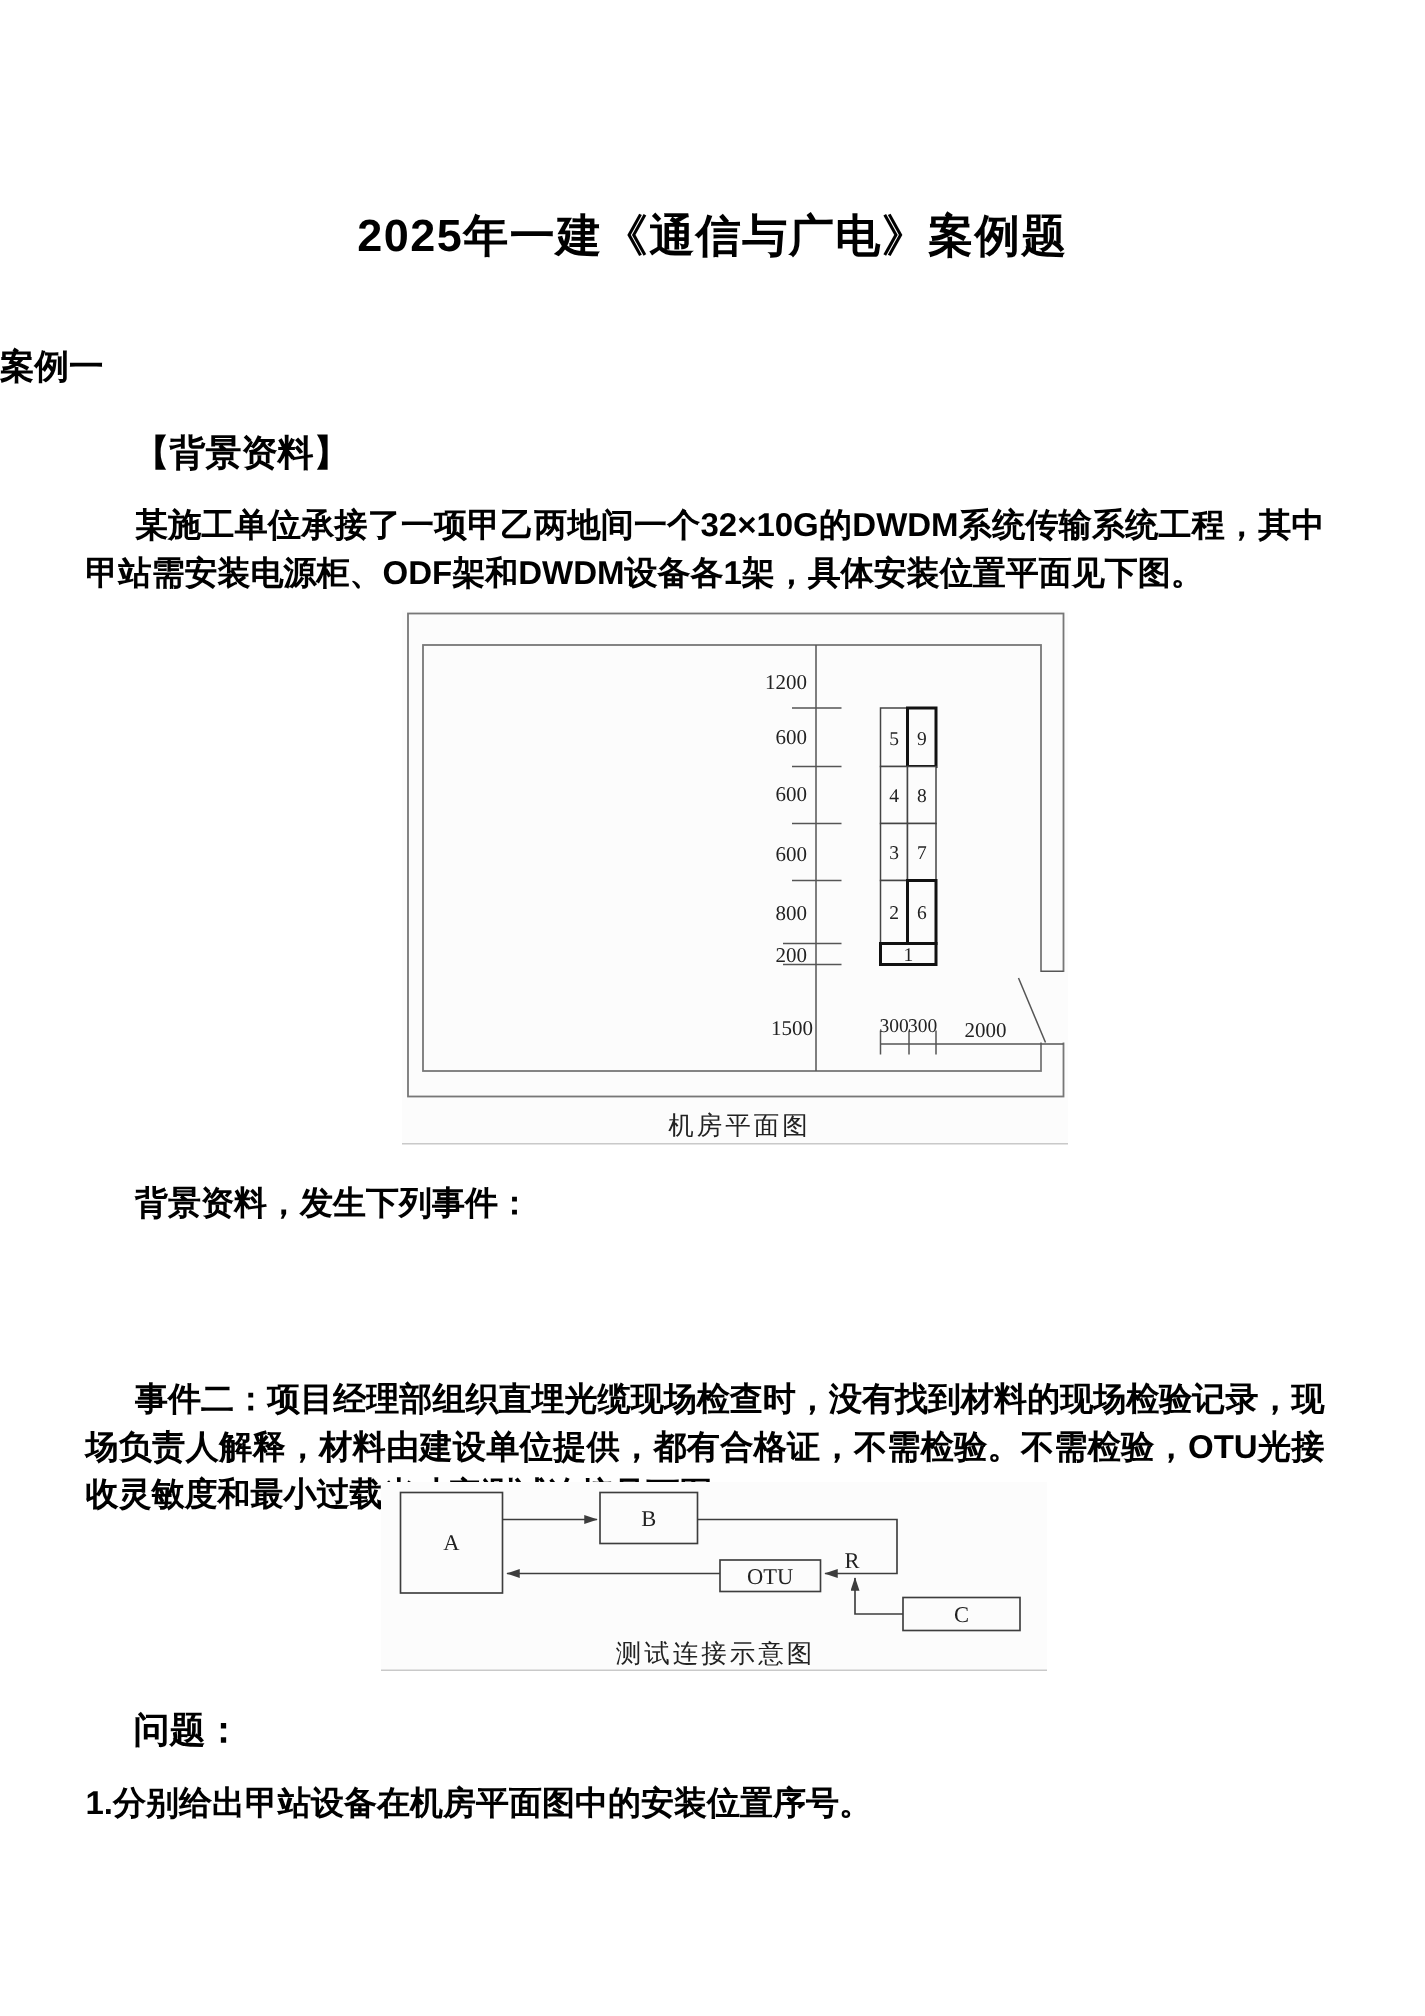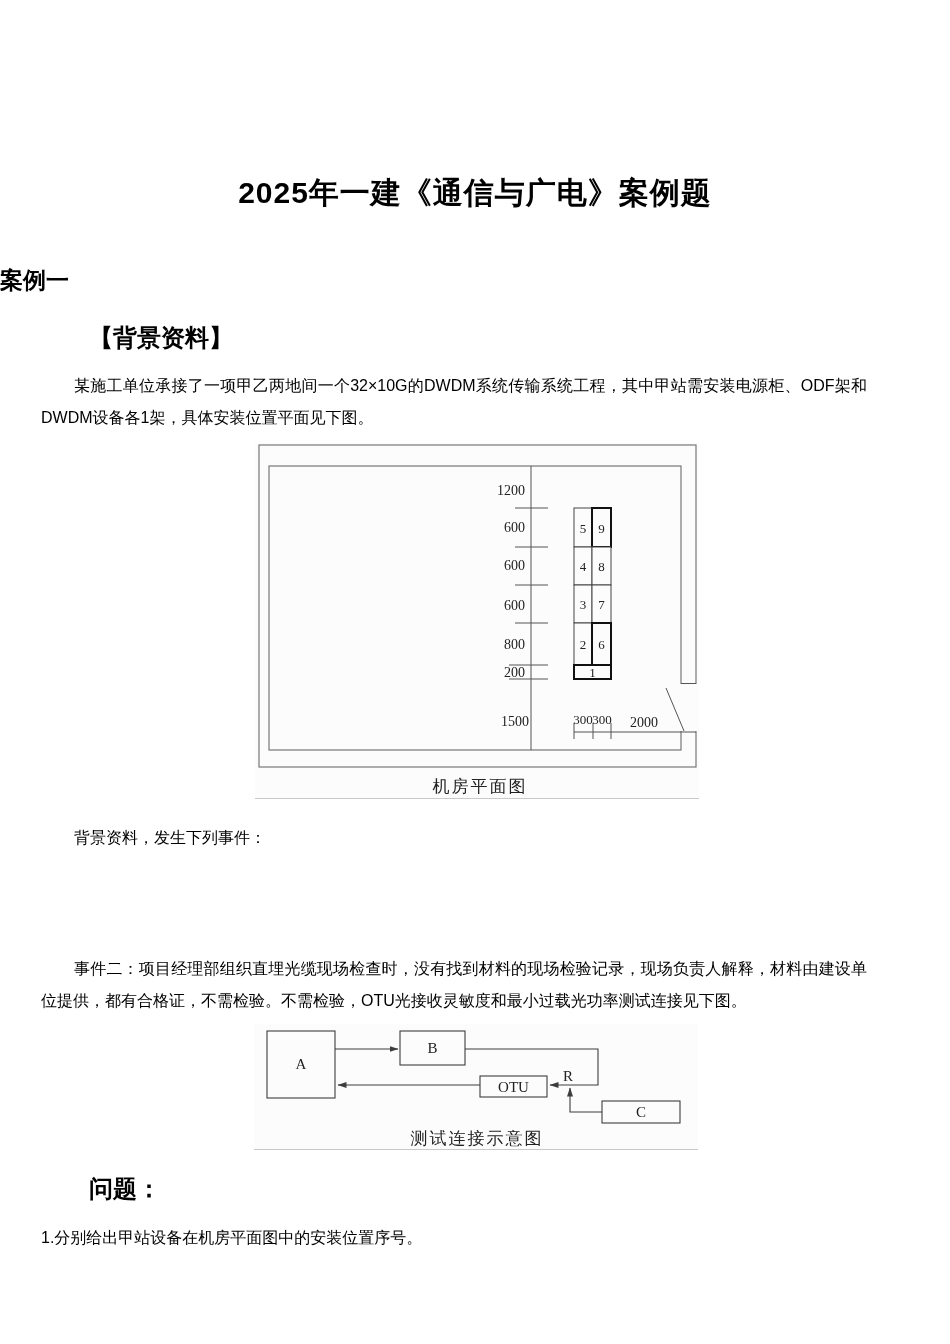--- a/index.html
+++ b/index.html
@@ -1,29 +1,28 @@
 <!DOCTYPE html>
 <html><head>
 <meta charset="utf-8">
 <style>
   html,body { margin:0; padding:0; background:#ffffff; }
   .page {
     position:relative; width:950px; height:1272px; background:#ffffff;
     font-family:"Liberation Sans","DejaVu Sans",sans-serif; color:#000;
     overflow:hidden;
-    margin-top:36px;
   }
   .abs { position:absolute; margin:0; }
   .doc-title { top:137px; left:0; width:950px; text-align:center;
     font-size:30px; font-weight:700; letter-spacing:1px; }
   .case-heading { top:229px; left:0; width:950px; text-align:left;
     font-size:23px; font-weight:700; }
   .sub-heading { font-size:24px; font-weight:700; left:89px; }
-  .para { font-size:16px; line-height:31.5px; left:41px; width:826px;
-    text-align:justify; font-weight:400; }
+  .para { font-size:22px; line-height:31.5px; left:57px; width:826px;
+    text-align:justify; font-weight:700; }
   .indent { text-indent:33px; }
   .fig { position:absolute; background:#fcfcfc; border-bottom:1px solid #c9c9c9; }
   .fig svg { display:block; }
   .fig text { font-family:"Liberation Serif","DejaVu Serif",serif; fill:#222; }
   .wall { fill:none; stroke:#777; stroke-width:1.2; }
   .thin { stroke:#555; stroke-width:1; fill:none; }
   .grid-cell { fill:#fcfcfc; stroke:#444; stroke-width:1; }
   .grid-cell.bold { stroke:#111; stroke-width:2; }
   .flow-line { stroke:#3d3d3d; stroke-width:1.1; fill:none; }
   .flow-box { fill:none; stroke:#3d3d3d; stroke-width:1.1; }
@@ -39,21 +38,21 @@
 <div class="page">
 
   <h1 class="abs doc-title">2025年一建《通信与广电》案例题</h1>
 
   <h2 class="abs case-heading">案例一</h2>
 
   <div class="abs sub-heading" style="top:286px;">【背景资料】</div>
 
   <p class="abs para indent" style="top:334px;">某施工单位承接了一项甲乙两地间一个32×10G的DWDM系统传输系统工程，其中甲站需安装电源柜、ODF架和DWDM设备各1架，具体安装位置平面见下图。</p>
 
-  <div class="fig" style="left:255px; top:407px; width:444px; height:355px;">
+  <div class="fig" style="left:268px; top:407px; width:444px; height:355px;">
     <svg width="444" height="355" viewBox="0 0 444 355">
 
       <rect class="wall" x="4" y="2" width="437" height="322"></rect>
       <rect class="wall" x="14" y="23" width="412" height="284"></rect>
 
       <rect x="419" y="241" width="26" height="47" fill="#fcfcfc" stroke="none"></rect>
       <line class="thin" x1="426" y1="240.5" x2="441" y2="240.5"></line>
       <line class="thin" x1="411" y1="245" x2="429" y2="288"></line>
 
       <g>

